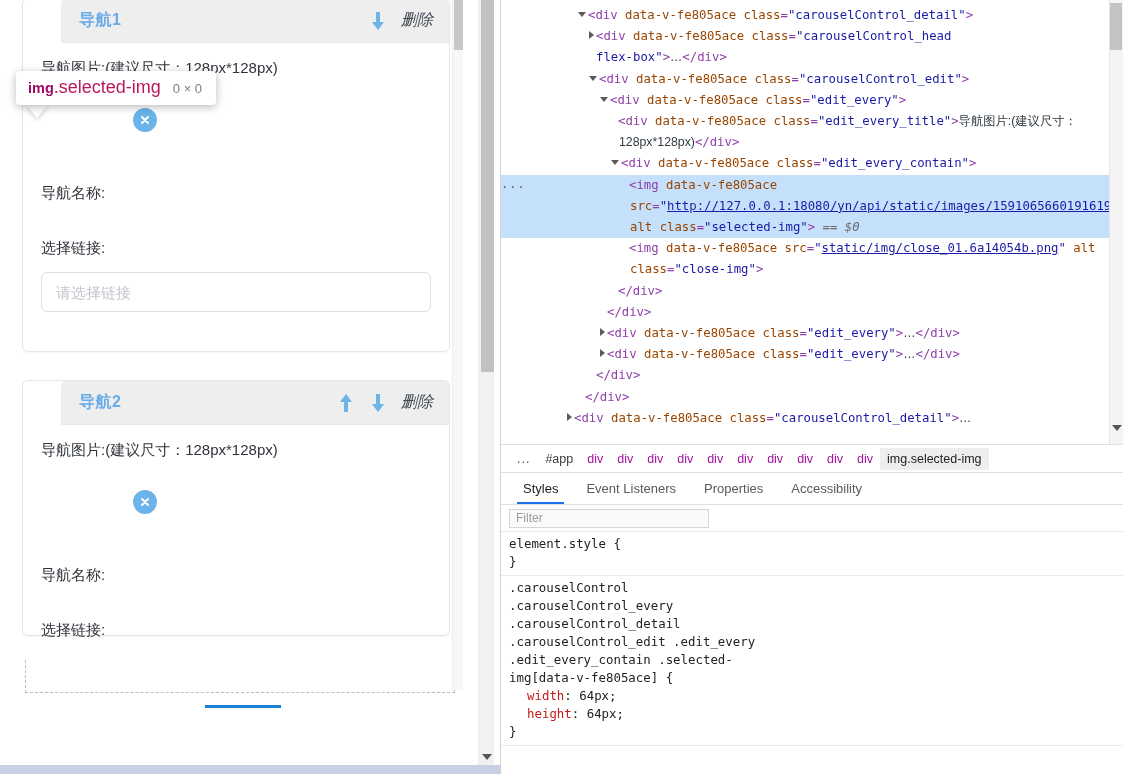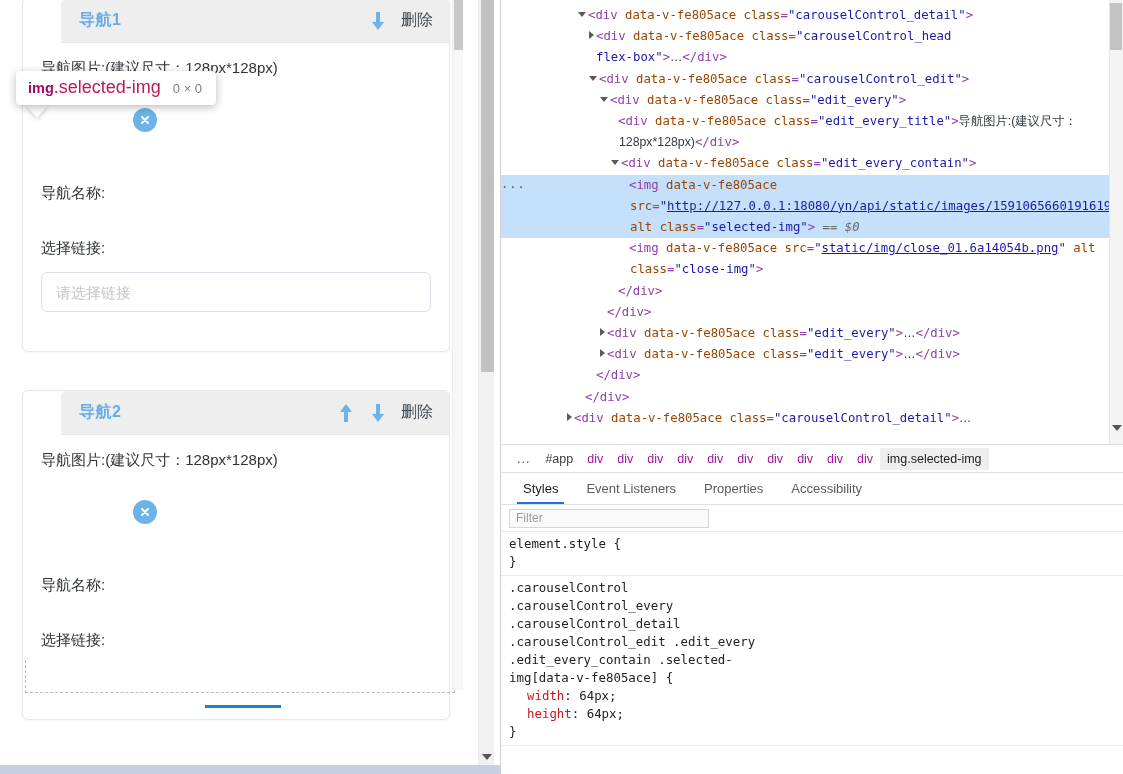--- a/index.html
+++ b/index.html
@@ -33,21 +33,21 @@
     border-bottom: 1px solid #e8e8e8;
     border-radius: 5px 5px 0 0;
     display: flex; align-items: center;
     padding: 0 16px 0 18px;
     margin-left: 38px;
   }
   .card-title {
     color: #6aabe8; font-weight: bold; font-size: 16px;
     letter-spacing: .5px;
   }
-  .head-actions { margin-left: auto; display: flex; gap: 14px; }
+  .head-actions { margin-left: auto; display: flex; gap: 14px; font-style: italic; }
   .arrow-btn { width: 18px; height: 22px; display: block; }
   .del-btn { color: #3f4a54; font-size: 16px; cursor: pointer; }
 
   .card-body { padding: 16px 18px 22px 18px; }
   .field-label { font-size: 15px; color: #30343a; margin: 0 0 14px 0; }
   .img-row { height: 72px; position: relative; margin-bottom: 6px; }
   .close-badge {
     position: absolute; left: 92px; top: 16px;
     width: 24px; height: 24px; border-radius: 50%;
     background: #6bb3e8; display: flex; align-items: center; justify-content: center;
@@ -239,21 +239,21 @@
             </span>
           </div>
           <div class="gap-sm"></div>
           <div class="field-label">导航名称:</div>
           <div class="gap-lg"></div>
           <div class="field-label">选择链接:</div>
           <input class="txt-input" type="text" placeholder="请选择链接" style="">
         </div>
       </div>
 
-      <div class="card" style="top:390px; height:330px;">
+      <div class="card" style="top:380px; height:256px;">
         <div class="card-head">
           <span class="card-title">导航2</span>
           <span class="head-actions">
             <span class="arrow-btn">
               <svg width="18" height="22" viewBox="0 0 18 22">
                   <path d="M9 2 L15 10 L11 10 L11 20 L7 20 L7 10 L3 10 Z" fill="#6bb3e8"></path>
                 </svg>
             </span>
             <span class="arrow-btn">
               <svg width="18" height="22" viewBox="0 0 18 22">

